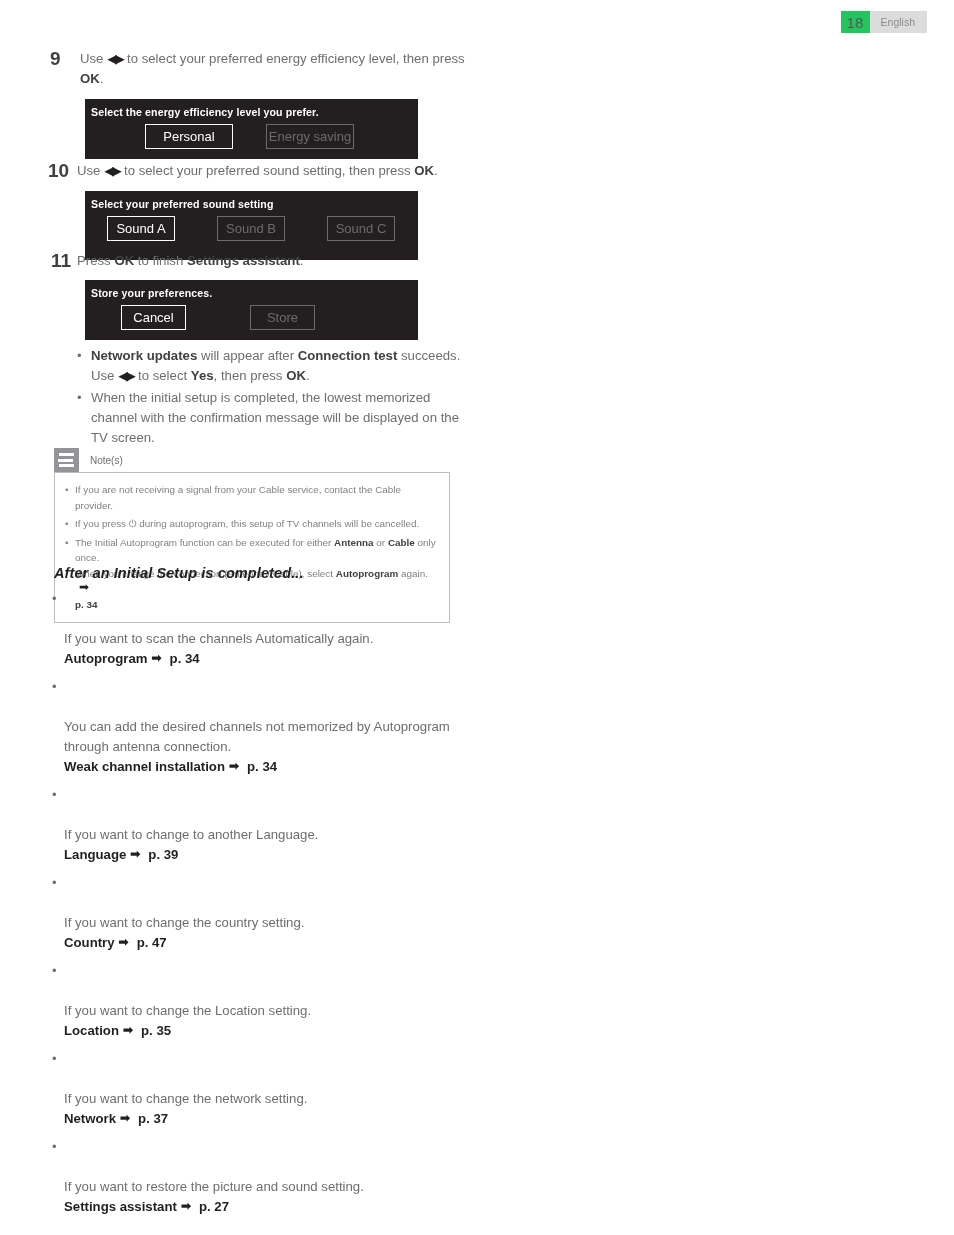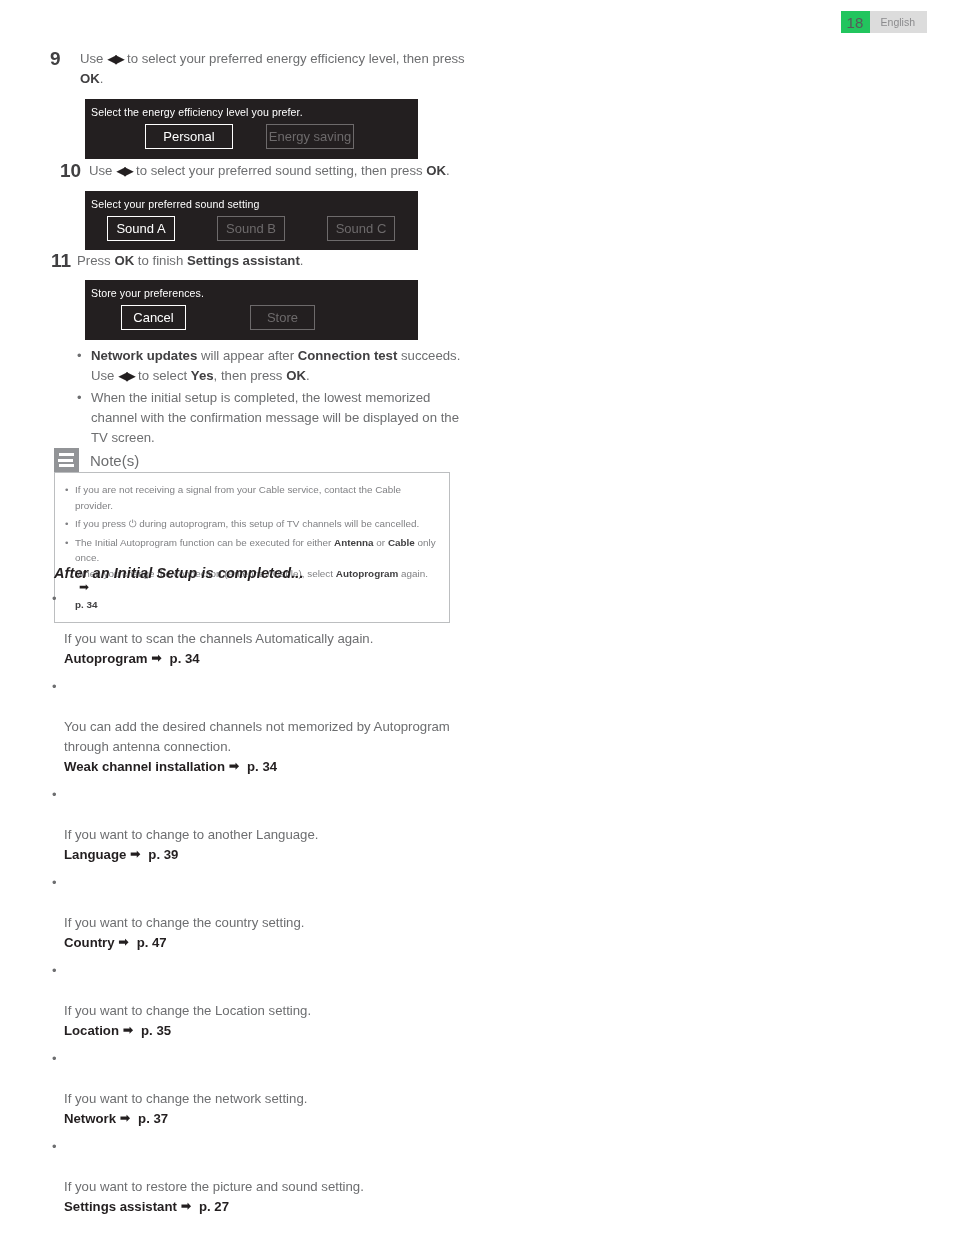--- a/index.html
+++ b/index.html
@@ -56,41 +56,41 @@
     font-size: 13.2px;
     line-height: 20px;
     color: #6d6e70;
     flex: 1 1 auto;
   }
   .step-body b, .step-body strong { color: #414042; font-weight: bold; }
 
   .step9  { position: absolute; left: 50px;  top: 49px;  width: 420px; }
   .step9 .step-num  { width: 30px; }
   .step10 { position: absolute; left: 48px;  top: 161px; width: 420px; }
-  .step10 .step-num { width: 29px; margin-left: 12px; }
+  .step10 .step-num { width: 29px; margin-left: 0; }
   .step11 { position: absolute; left: 51px;  top: 251px; width: 420px; }
   .step11 .step-num { width: 26px; }
 
   .arrows {
     font-size: 12.5px;
     letter-spacing: -1.5px;
     color: #231f20;
     display: inline-block;
     transform: translateY(0px);
   }
 
   
   .tv-dialog {
     position: absolute;
     background: #231f20;
     color: #ffffff;
   }
   .tv-title {
     font-size: 10.6px;
-    font-weight: normal;
+    font-weight: bold;
     color: #ffffff;
     padding: 7px 0 0 6px;
     letter-spacing: .1px;
   }
   .tv-buttons {
     display: flex;
     margin-top: 6px;
     border-radius: 7px;
   }
   .tv-btn {
@@ -104,21 +104,21 @@
   .tv-btn.dim {
     border-color: #6d6a6b;
     color: #6d6a6b;
   }
 
   #dialog-energy { left: 85px; top: 99px; width: 333px; height: 60px; }
   #dialog-energy .tv-buttons { padding-left: 60px; }
   #dialog-energy .tv-btn { width: 88px; }
   #dialog-energy .tv-btn + .tv-btn { margin-left: 33px; }
 
-  #dialog-sound { left: 85px; top: 191px; width: 333px; height: 59px; }
+  #dialog-sound { left: 85px; top: 191px; width: 333px; height: 69px; }
   #dialog-sound .tv-buttons { padding-left: 22px; }
   #dialog-sound .tv-btn { width: 68px; }
   #dialog-sound .tv-btn + .tv-btn { margin-left: 42px; }
 
   #dialog-store { left: 85px; top: 280px; width: 333px; height: 60px; }
   #dialog-store .tv-buttons { padding-left: 36px; }
   #dialog-store .tv-btn { width: 65px; }
   #dialog-store .tv-btn + .tv-btn { margin-left: 64px; }
 
   
@@ -160,21 +160,21 @@
     display: flex; flex-direction: column;
     justify-content: center; align-items: center;
     gap: 2.5px;
     flex: 0 0 auto;
   }
   .notes-icon i { display: block; background: #ffffff; height: 3px; }
   .notes-icon i.l1 { width: 15px; }
   .notes-icon i.l2 { width: 15px; margin-left: -3px; }
   .notes-icon i.l3 { width: 15px; }
   .notes-label {
-    font-size: 15px;
+    font-size: 10px;
     color: #6d6e70;
     padding-left: 11px;
   }
   .notes-body {
     border: 1px solid #bcbec0;
     border-top: 1px solid #bcbec0;
     padding: 9px 10px 10px 10px;
     margin-top: 0px;
   }
   .note-row {

